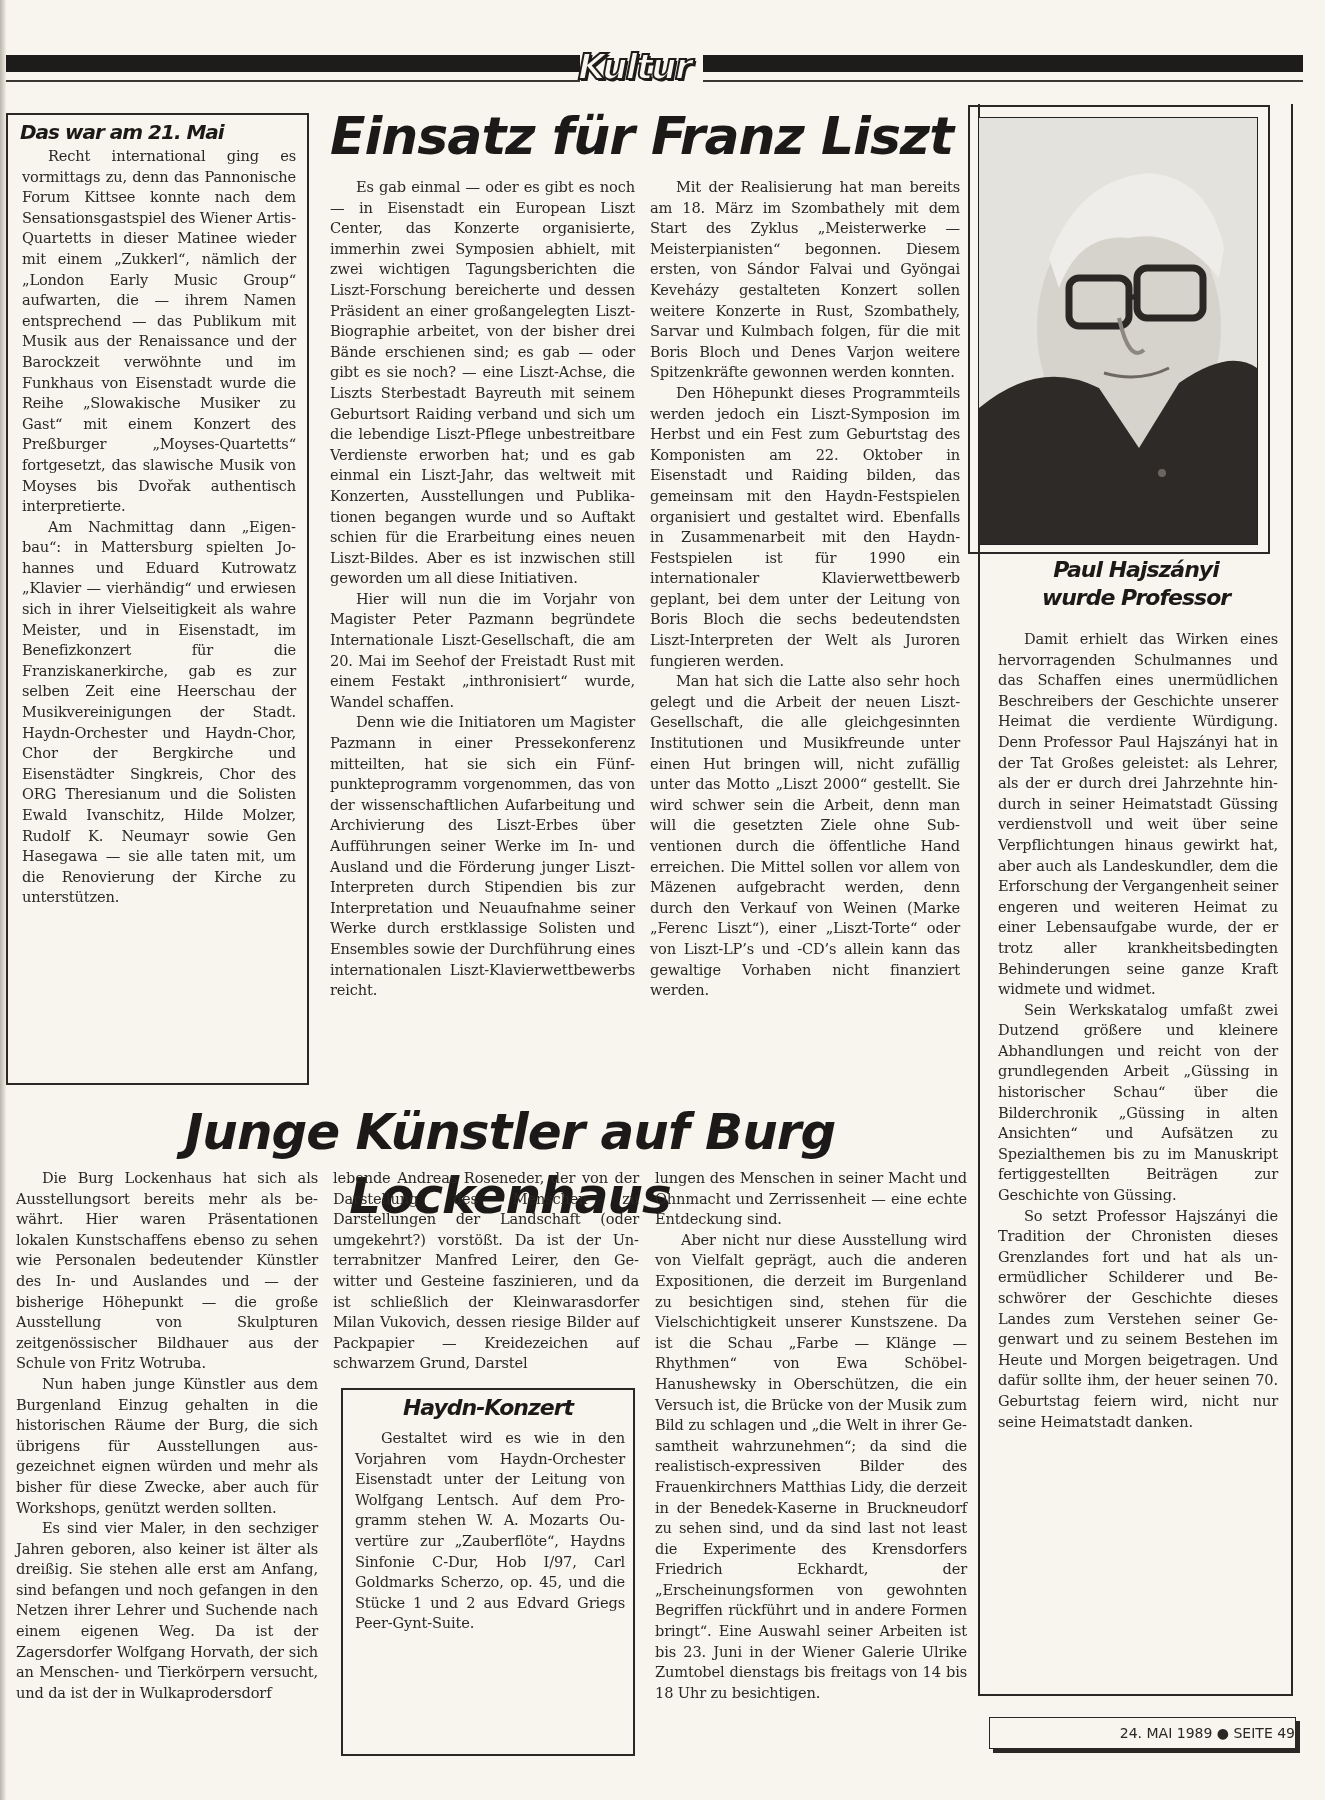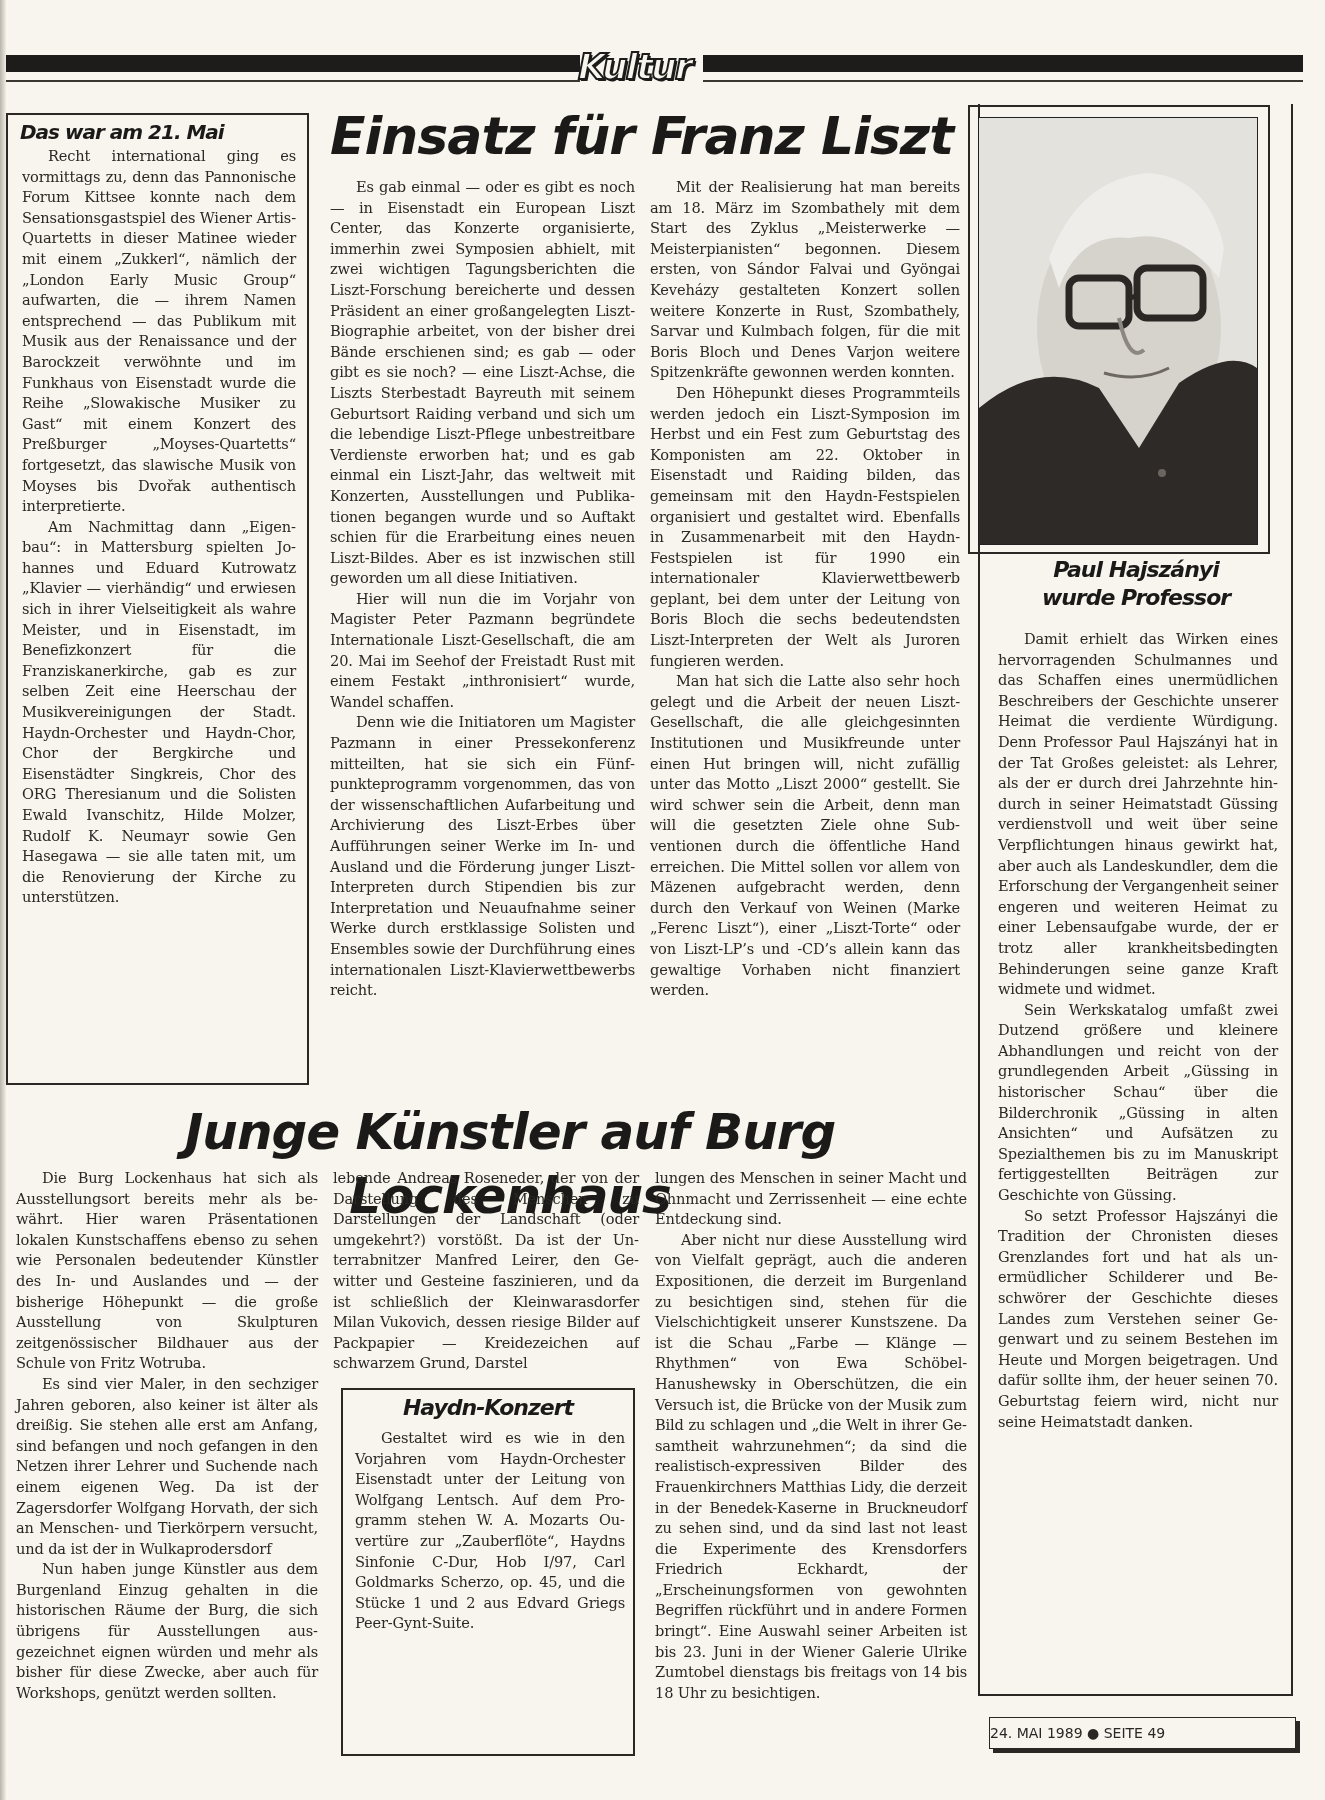--- a/index.html
+++ b/index.html
@@ -36,21 +36,21 @@
   .photo-frame { position:absolute; border:2px solid #2a2724; }
   .photo {
     position:absolute; left:978px; top:117px; width:278px; height:426px;
     background:linear-gradient(180deg,#e8e6e1 0%,#dcdad4 55%,#3a3633 60%,#2c2926 100%);
     overflow:hidden; border:1px solid #222;
   }
   .footer-box {
     position:absolute; left:989px; top:1717px; width:305px; height:30px;
     border:1.5px solid #2a2724; box-shadow:4px 4px 0 #2a2724; background:#f7f5ee;
     font-family:"DejaVu Sans", sans-serif; font-size:14px; color:#2a2724;
-    text-align:left; line-height:30px;
+    text-align:right; line-height:30px;
   }
 </style>
 </head>
 <body>
 
 <div class="abs" style="left:0;top:0;width:6px;height:1800px;background:linear-gradient(90deg,#b9b5ac,#f0ede5);"></div>
 
 <div class="mast-bar" style="left:6px;width:574px;"></div>
 <div class="mast-bar" style="left:703px;width:600px;"></div>
 <div class="mast-line" style="left:6px;width:574px;"></div>
@@ -98,22 +98,22 @@
 </div>
 <div class="abs body-text" style="left:998px;top:629px;width:280px;">
   <p>Damit erhielt das Wirken eines hervorragenden Schulmannes und das Schaffen eines unermüd­lichen Beschreibers der Ge­schichte unserer Heimat die ver­diente Würdigung. Denn Profes­sor Paul Hajszányi hat in der Tat Großes geleistet: als Lehrer, als der er durch drei Jahrzehnte hin­durch in seiner Heimatstadt Güs­sing verdienstvoll und weit über seine Verpflichtungen hinaus ge­wirkt hat, aber auch als Landes­kundler, dem die Erforschung der Vergangenheit seiner enge­ren und weiteren Heimat zu einer Lebensaufgabe wurde, der er trotz aller krankheitsbeding­ten Behinderungen seine ganze Kraft widmete und widmet.</p>
   <p>Sein Werkskatalog umfaßt zwei Dutzend größere und klei­nere Abhandlungen und reicht von der grundlegenden Arbeit „Güssing in historischer Schau“ über die Bilderchronik „Güssing in alten Ansichten“ und Aufsät­zen zu Spezialthemen bis zu im Manuskript fertiggestellten Bei­trägen zur Geschichte von Güs­sing.</p>
   <p>So setzt Professor Hajszányi die Tradition der Chronisten dieses Grenzlandes fort und hat als un­ermüdlicher Schilderer und Be­schwörer der Geschichte dieses Landes zum Verstehen seiner Ge­genwart und zu seinem Bestehen im Heute und Morgen beigetra­gen. Und dafür sollte ihm, der heuer seinen 70. Geburtstag feiern wird, nicht nur seine Hei­matstadt danken.</p>
 </div>
 
 <div class="abs head-sans" style="left:60px;top:1100px;width:900px;text-align:center;font-size:50px;line-height:64px;">Junge Künstler auf Burg Lockenhaus</div>
 <div class="abs body-text" style="left:16px;top:1168px;width:302px;">
   <p>Die Burg Lockenhaus hat sich als Ausstellungsort bereits mehr als be­währt. Hier waren Präsentationen lokalen Kunstschaffens ebenso zu se­hen wie Personalen bedeutender Künstler des In- und Auslandes und — der bisherige Höhepunkt — die große Ausstellung von Skulpturen zeitgenössischer Bildhauer aus der Schule von Fritz Wotruba.</p>
+  <p>Nun haben junge Künstler aus dem Burgenland Einzug gehalten in die historischen Räume der Burg, die sich übrigens für Ausstellungen aus­gezeichnet eignen würden und mehr als bisher für diese Zwecke, aber auch für Workshops, genützt werden sollten.</p>
   <p>Es sind vier Maler, in den sechzi­ger Jahren geboren, also keiner ist älter als dreißig. Sie stehen alle erst am Anfang, sind befangen und noch gefangen in den Netzen ihrer Lehrer und Suchende nach einem eigenen Weg. Da ist der Zagersdorfer Wolf­gang Horvath, der sich an Men­schen- und Tierkörpern versucht, und da ist der in Wulkaprodersdorf</p>
-  <p>Nun haben junge Künstler aus dem Burgenland Einzug gehalten in die historischen Räume der Burg, die sich übrigens für Ausstellungen aus­gezeichnet eignen würden und mehr als bisher für diese Zwecke, aber auch für Workshops, genützt werden sollten.</p>
 </div>
 <div class="abs body-text" style="left:333px;top:1168px;width:306px;">
   <p style="text-indent:0;">lebende Andreas Roseneder, der von der Darstellung des Menschen zu Darstellungen der Landschaft (oder umgekehrt?) vorstößt. Da ist der Un­terrabnitzer Manfred Leirer, den Ge­witter und Gesteine faszinieren, und da ist schließlich der Kleinwarasdor­fer Milan Vukovich, dessen riesige Bilder auf Packpapier — Kreidezei­chen auf schwarzem Grund, Darstel­</p>
 </div>
 <div class="abs body-text" style="left:655px;top:1168px;width:312px;">
   <p style="text-indent:0;">lungen des Menschen in seiner Macht und Ohnmacht und Zerrissen­heit — eine echte Entdeckung sind.</p>
   <p>Aber nicht nur diese Ausstellung wird von Vielfalt geprägt, auch die anderen Expositionen, die derzeit im Burgenland zu besichtigen sind, stehen für die Vielschichtigkeit un­serer Kunstszene. Da ist die Schau „Farbe — Klänge — Rhythmen“ von Ewa Schöbel-Hanushewsky in Ober­schützen, die ein Versuch ist, die Brücke von der Musik zum Bild zu schlagen und „die Welt in ihrer Ge­samtheit wahrzunehmen“; da sind die realistisch-expressiven Bilder des Frauenkirchners Matthias Lidy, die derzeit in der Benedek-Kaserne in Bruckneudorf zu sehen sind, und da sind last not least die Experimente des Krensdorfers Friedrich Eckhardt, der „Erscheinungsformen von ge­wohnten Begriffen rückführt und in andere Formen bringt“. Eine Aus­wahl seiner Arbeiten ist bis 23. Juni in der Wiener Galerie Ulrike Zumto­bel dienstags bis freitags von 14 bis 18 Uhr zu besichtigen.</p>
 </div>
 
 <div class="box" style="left:341px;top:1388px;width:294px;height:368px;"></div>

